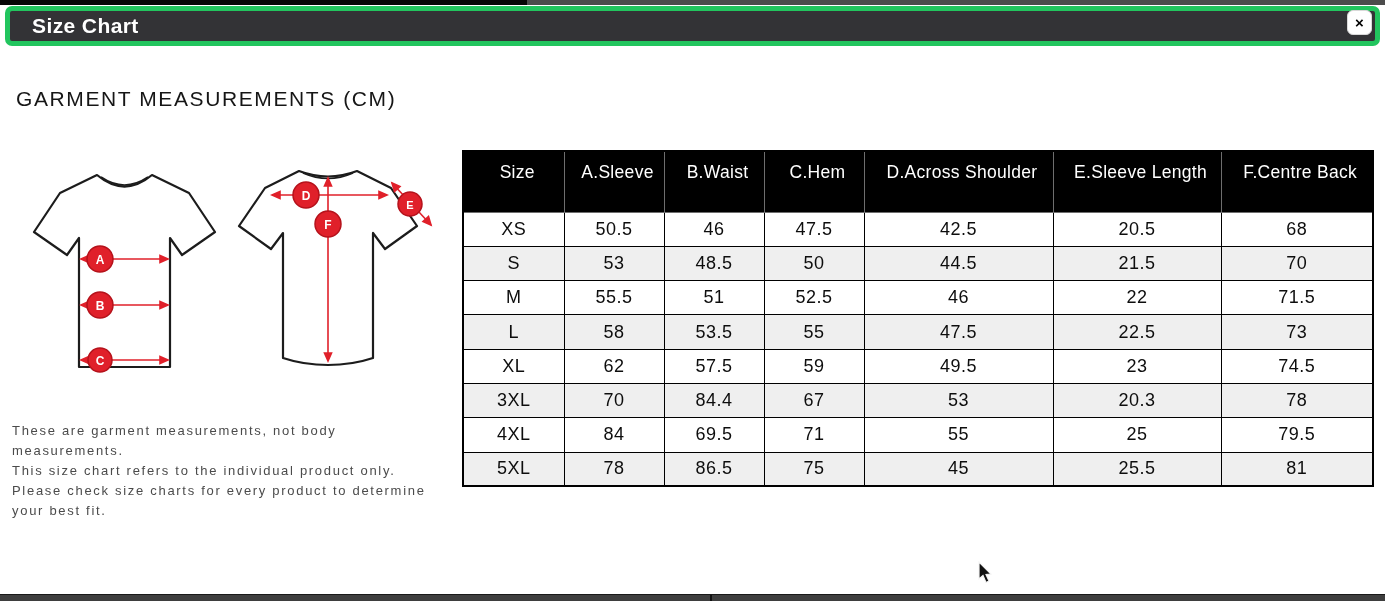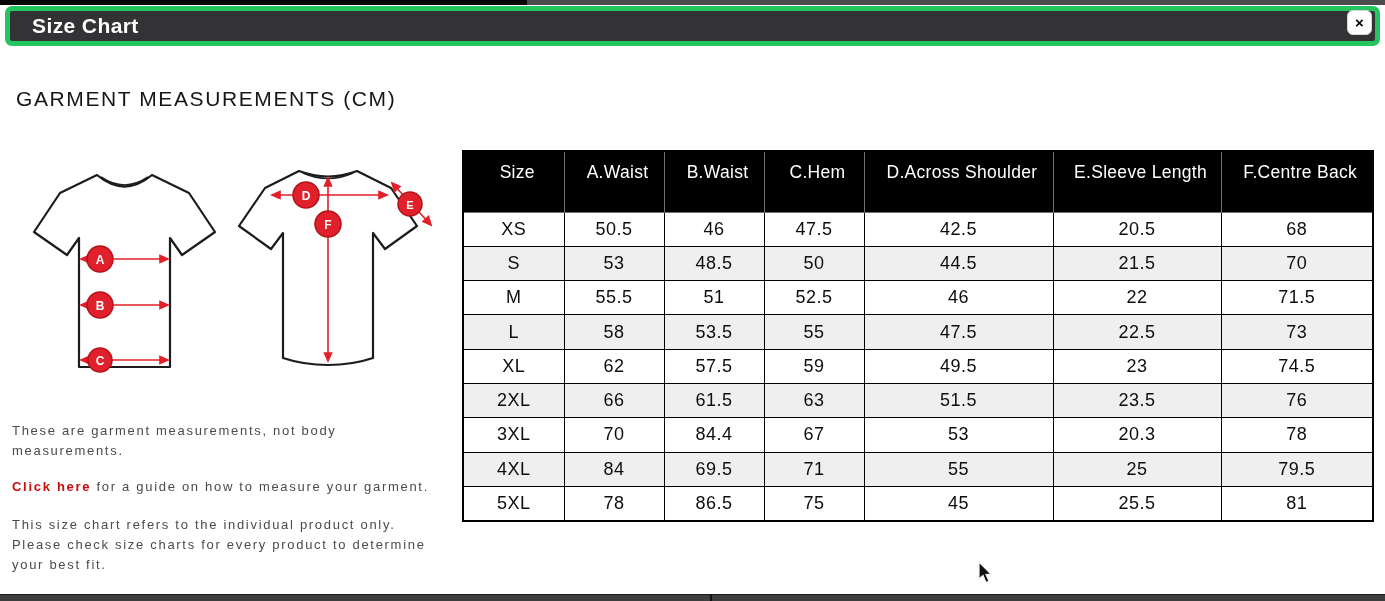--- a/index.html
+++ b/index.html
@@ -41,21 +41,21 @@
   
   .tee-front { position: absolute; left: 30px;  top: 166px; }
   .tee-back  { position: absolute; left: 224px; top: 162px; }
 
   
   .notes {
     position: absolute; left: 12px; top: 421px; width: 430px;
     font-size: 13px; line-height: 20px; letter-spacing: 1.7px; color: #4b4b4b;
   }
   .notes p { margin-bottom: 18px; }
-  .notes p.tight { margin-bottom: 16px; }
+  .notes p.tight { margin-bottom: 0; }
   .link-red { color: #cc0b0b; font-weight: bold; cursor: pointer; letter-spacing: 1.7px; }
 
   
   .size-table-wrap { position: absolute; left: 462px; top: 150px; }
   table.size-table {
     border-collapse: collapse; table-layout: fixed; width: 910px;
     border: 2px solid #000;
   }
   table.size-table th {
     background: #000000; color: #ffffff; font-weight: normal;
@@ -150,39 +150,38 @@
     <text x="186" y="46.5" text-anchor="middle" font-size="11" font-weight="bold" fill="#fff">E</text>
   </g>
   <g>
     <circle cx="104" cy="62" r="13" fill="#e0202a" stroke="#b5121b" stroke-width="1.5"></circle>
     <text x="104" y="66.5" text-anchor="middle" font-size="12" font-weight="bold" fill="#fff">F</text>
   </g>
 </svg>
 
 <div class="notes">
   <p class="tight">These are garment measurements, not body measurements.</p>
-  <p><span class="link-red">Click here</span><span> for a guide on how to measure your garment.</span></p>
   <p>This size chart refers to the individual product only. Please check size charts for every product to determine your best fit.</p>
 </div>
 
 <div class="size-table-wrap">
   <table class="size-table">
     <colgroup>
       <col style="width:101px">
         <col style="width:100px">
         <col style="width:100px">
       <col style="width:100px">
         <col style="width:189px">
         <col style="width:168px">
         <col style="width:152px">
     </colgroup>
     <thead>
       <tr>
         <th>Size</th>
-        <th>A.Waist</th>
+        <th>A.Sleeve</th>
         <th>B.Waist</th>
         <th>C.Hem</th>
         <th>D.Across Shoulder</th>
         <th>E.Sleeve Length</th>
         <th>F.Centre Back</th>
       </tr>
     </thead>
     <tbody>
         <tr>
           <td>XS</td>
@@ -223,29 +222,20 @@
         <tr>
           <td>XL</td>
           <td>62</td>
           <td>57.5</td>
           <td>59</td>
           <td>49.5</td>
           <td>23</td>
           <td>74.5</td>
         </tr>
         <tr>
-          <td>2XL</td>
-          <td>66</td>
-          <td>61.5</td>
-          <td>63</td>
-          <td>51.5</td>
-          <td>23.5</td>
-          <td>76</td>
-        </tr>
-        <tr>
           <td>3XL</td>
           <td>70</td>
           <td>84.4</td>
           <td>67</td>
           <td>53</td>
           <td>20.3</td>
           <td>78</td>
         </tr>
         <tr>
           <td>4XL</td>

